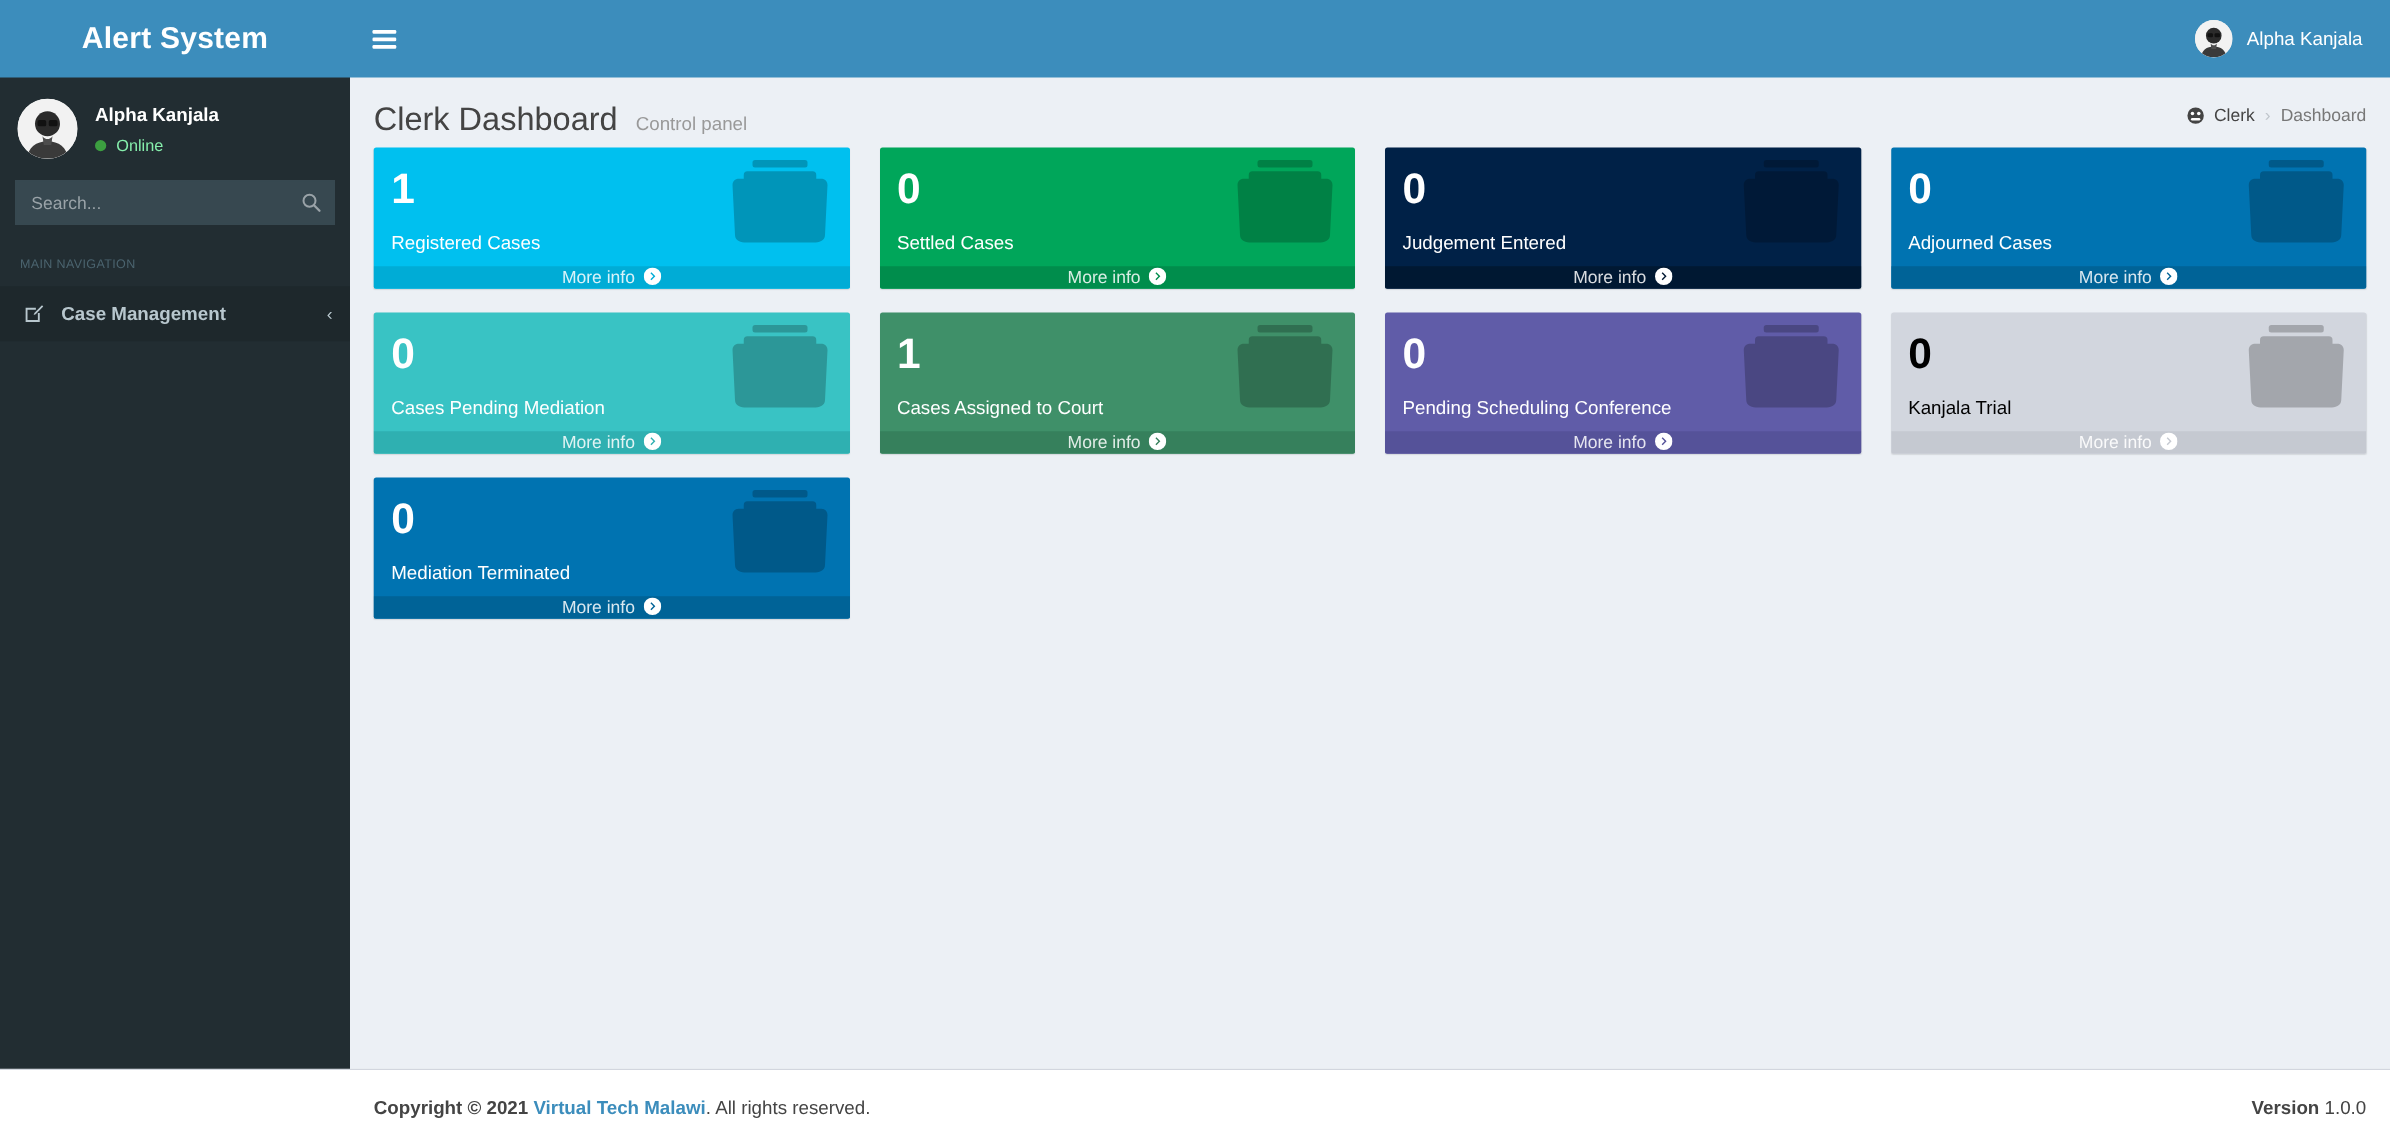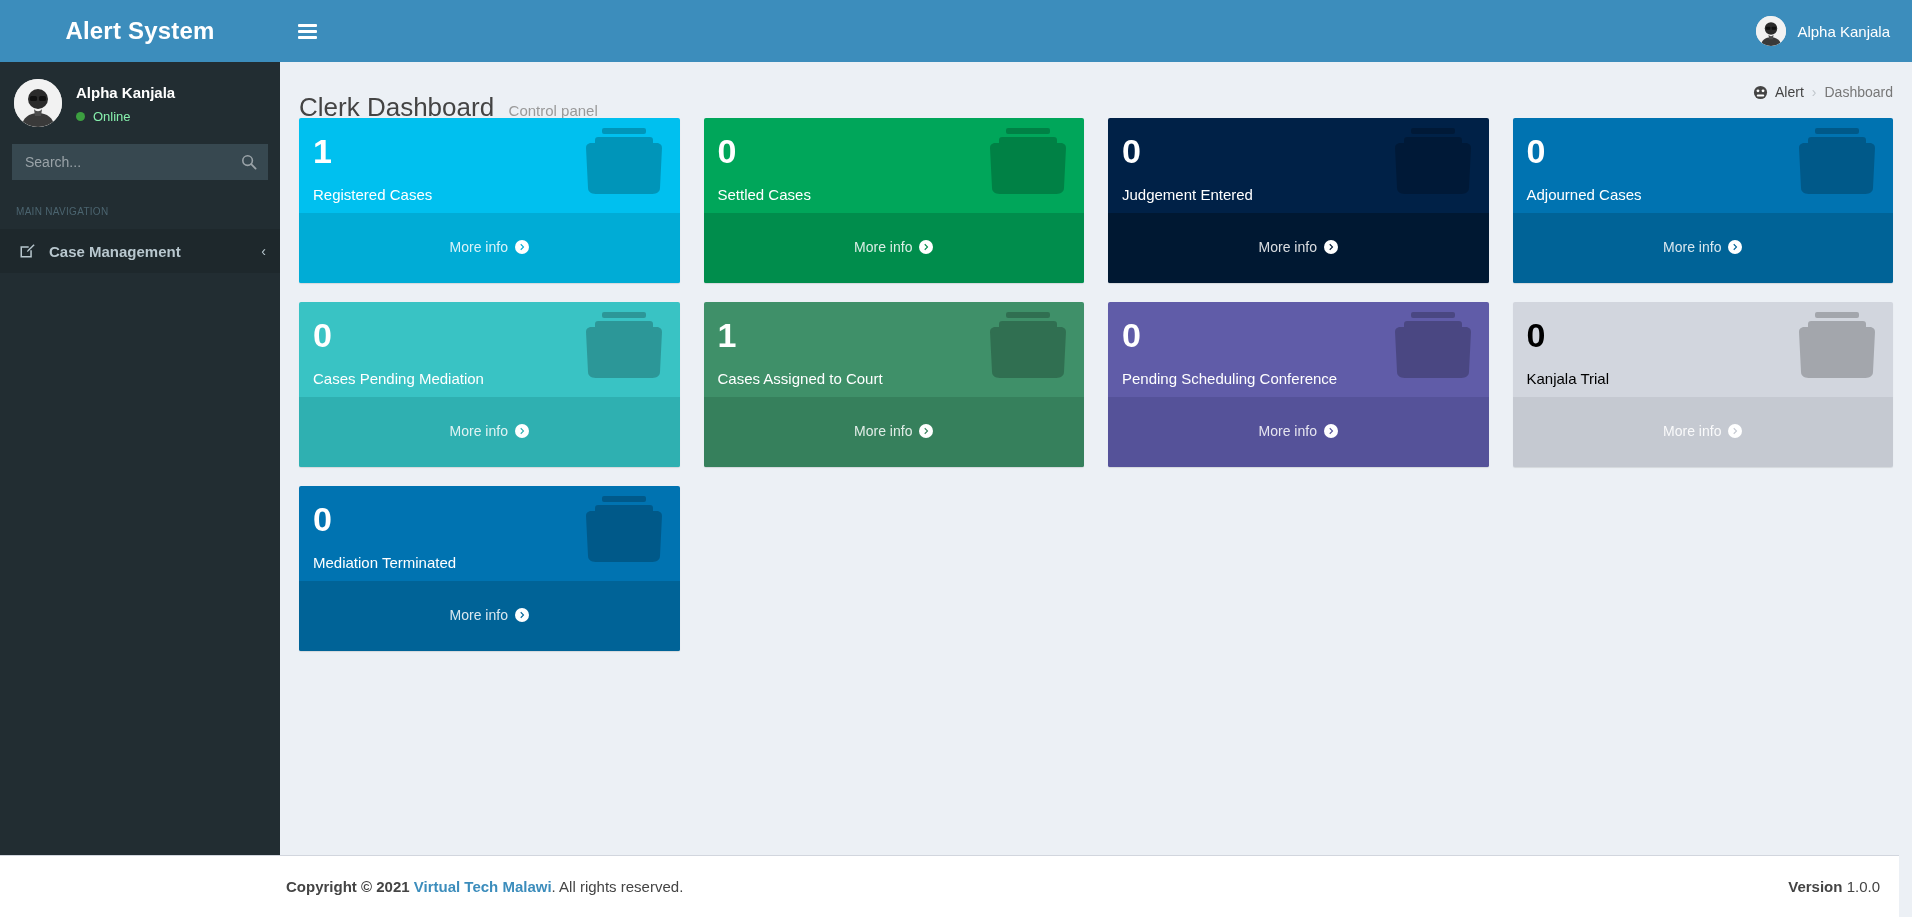--- a/index.html
+++ b/index.html
@@ -130,21 +130,21 @@
   #topbar-user-name { margin-left: 11px; }
 
   
   #content-wrapper {
     position: absolute; left: 280px; top: 62px;
     width: 1632px; height: 793px;
     background: #ecf0f5;
     overflow: hidden;
   }
   #content-header {
-    padding: 30px 19px 10px 19px;
+    padding: 18px 19px 10px 19px;
     position: relative;
     height: 56px;
   }
   #page-title {
     font-size: 26px; color: #444; font-weight: normal;
     display: inline-block;
     line-height: 30px;
   }
   #page-subtitle {
     font-size: 15px; color: #999;
@@ -181,36 +181,36 @@
   .sb-text {
     font-size: 15px; color: #fff;
     margin-top: 16px; position: relative; z-index: 2;
   }
   .sb-icon {
     position: absolute; right: 14px; top: 8px;
     z-index: 1; opacity: .22;
   }
   .sb-footer {
     display: block; text-align: center;
-    font-size: 14px; padding: 26px 0;
+    font-size: 14px; padding: 0 0;
     color: rgba(255,255,255,.85);
     text-decoration: none;
     cursor: pointer;
     position: relative; z-index: 2;
   }
   .sb-footer .arrow { margin-left: 7px; vertical-align: -2px; display: inline-block; }
 
   
   .small-box.dark-text .sb-number,
   .small-box.dark-text .sb-text { color: #000; }
   .small-box.dark-text .sb-footer { color: rgba(255,255,255,.9); }
 
   
   #footer {
-    position: absolute; left: 267px; top: 855px;
+    position: absolute; left: 280px; top: 855px;
     width: 1632px; height: 62px;
     background: #fff;
     border-top: 1px solid #d2d6de;
     display: flex; align-items: center;
     padding: 0 19px;
     font-size: 15px; color: #444;
   }
   #footer-left strong { font-weight: bold; }
   #footer-link { color: #3c8dbc; font-weight: bold; text-decoration: none; cursor: pointer; }
   #footer-right { margin-left: auto; font-size: 15px; color: #444; }
@@ -306,21 +306,21 @@
 
     <nav id="breadcrumb">
       <span class="dash-icon">
         <svg width="15" height="15" viewBox="0 0 16 16">
           <circle cx="8" cy="8" r="7" fill="#444"></circle>
           <circle cx="5.3" cy="6.2" r="1.5" fill="#fff"></circle>
           <circle cx="10.7" cy="6.2" r="1.5" fill="#fff"></circle>
           <rect x="4" y="10" width="8" height="2.2" rx="1.1" fill="#fff"></rect>
         </svg>
       </span>
-      <span class="crumb-link">Alert</span>
+      <span class="crumb-link">Clerk</span>
       <span class="crumb-sep">›</span>
       <span class="crumb-current">Dashboard</span>
     </nav>
   </div>
 
   <section id="cards">
       <div class="card-col">
         <div class="small-box" style="background: rgb(0, 192, 239);">
           <div class="sb-body">
             <div class="sb-number">1</div>

